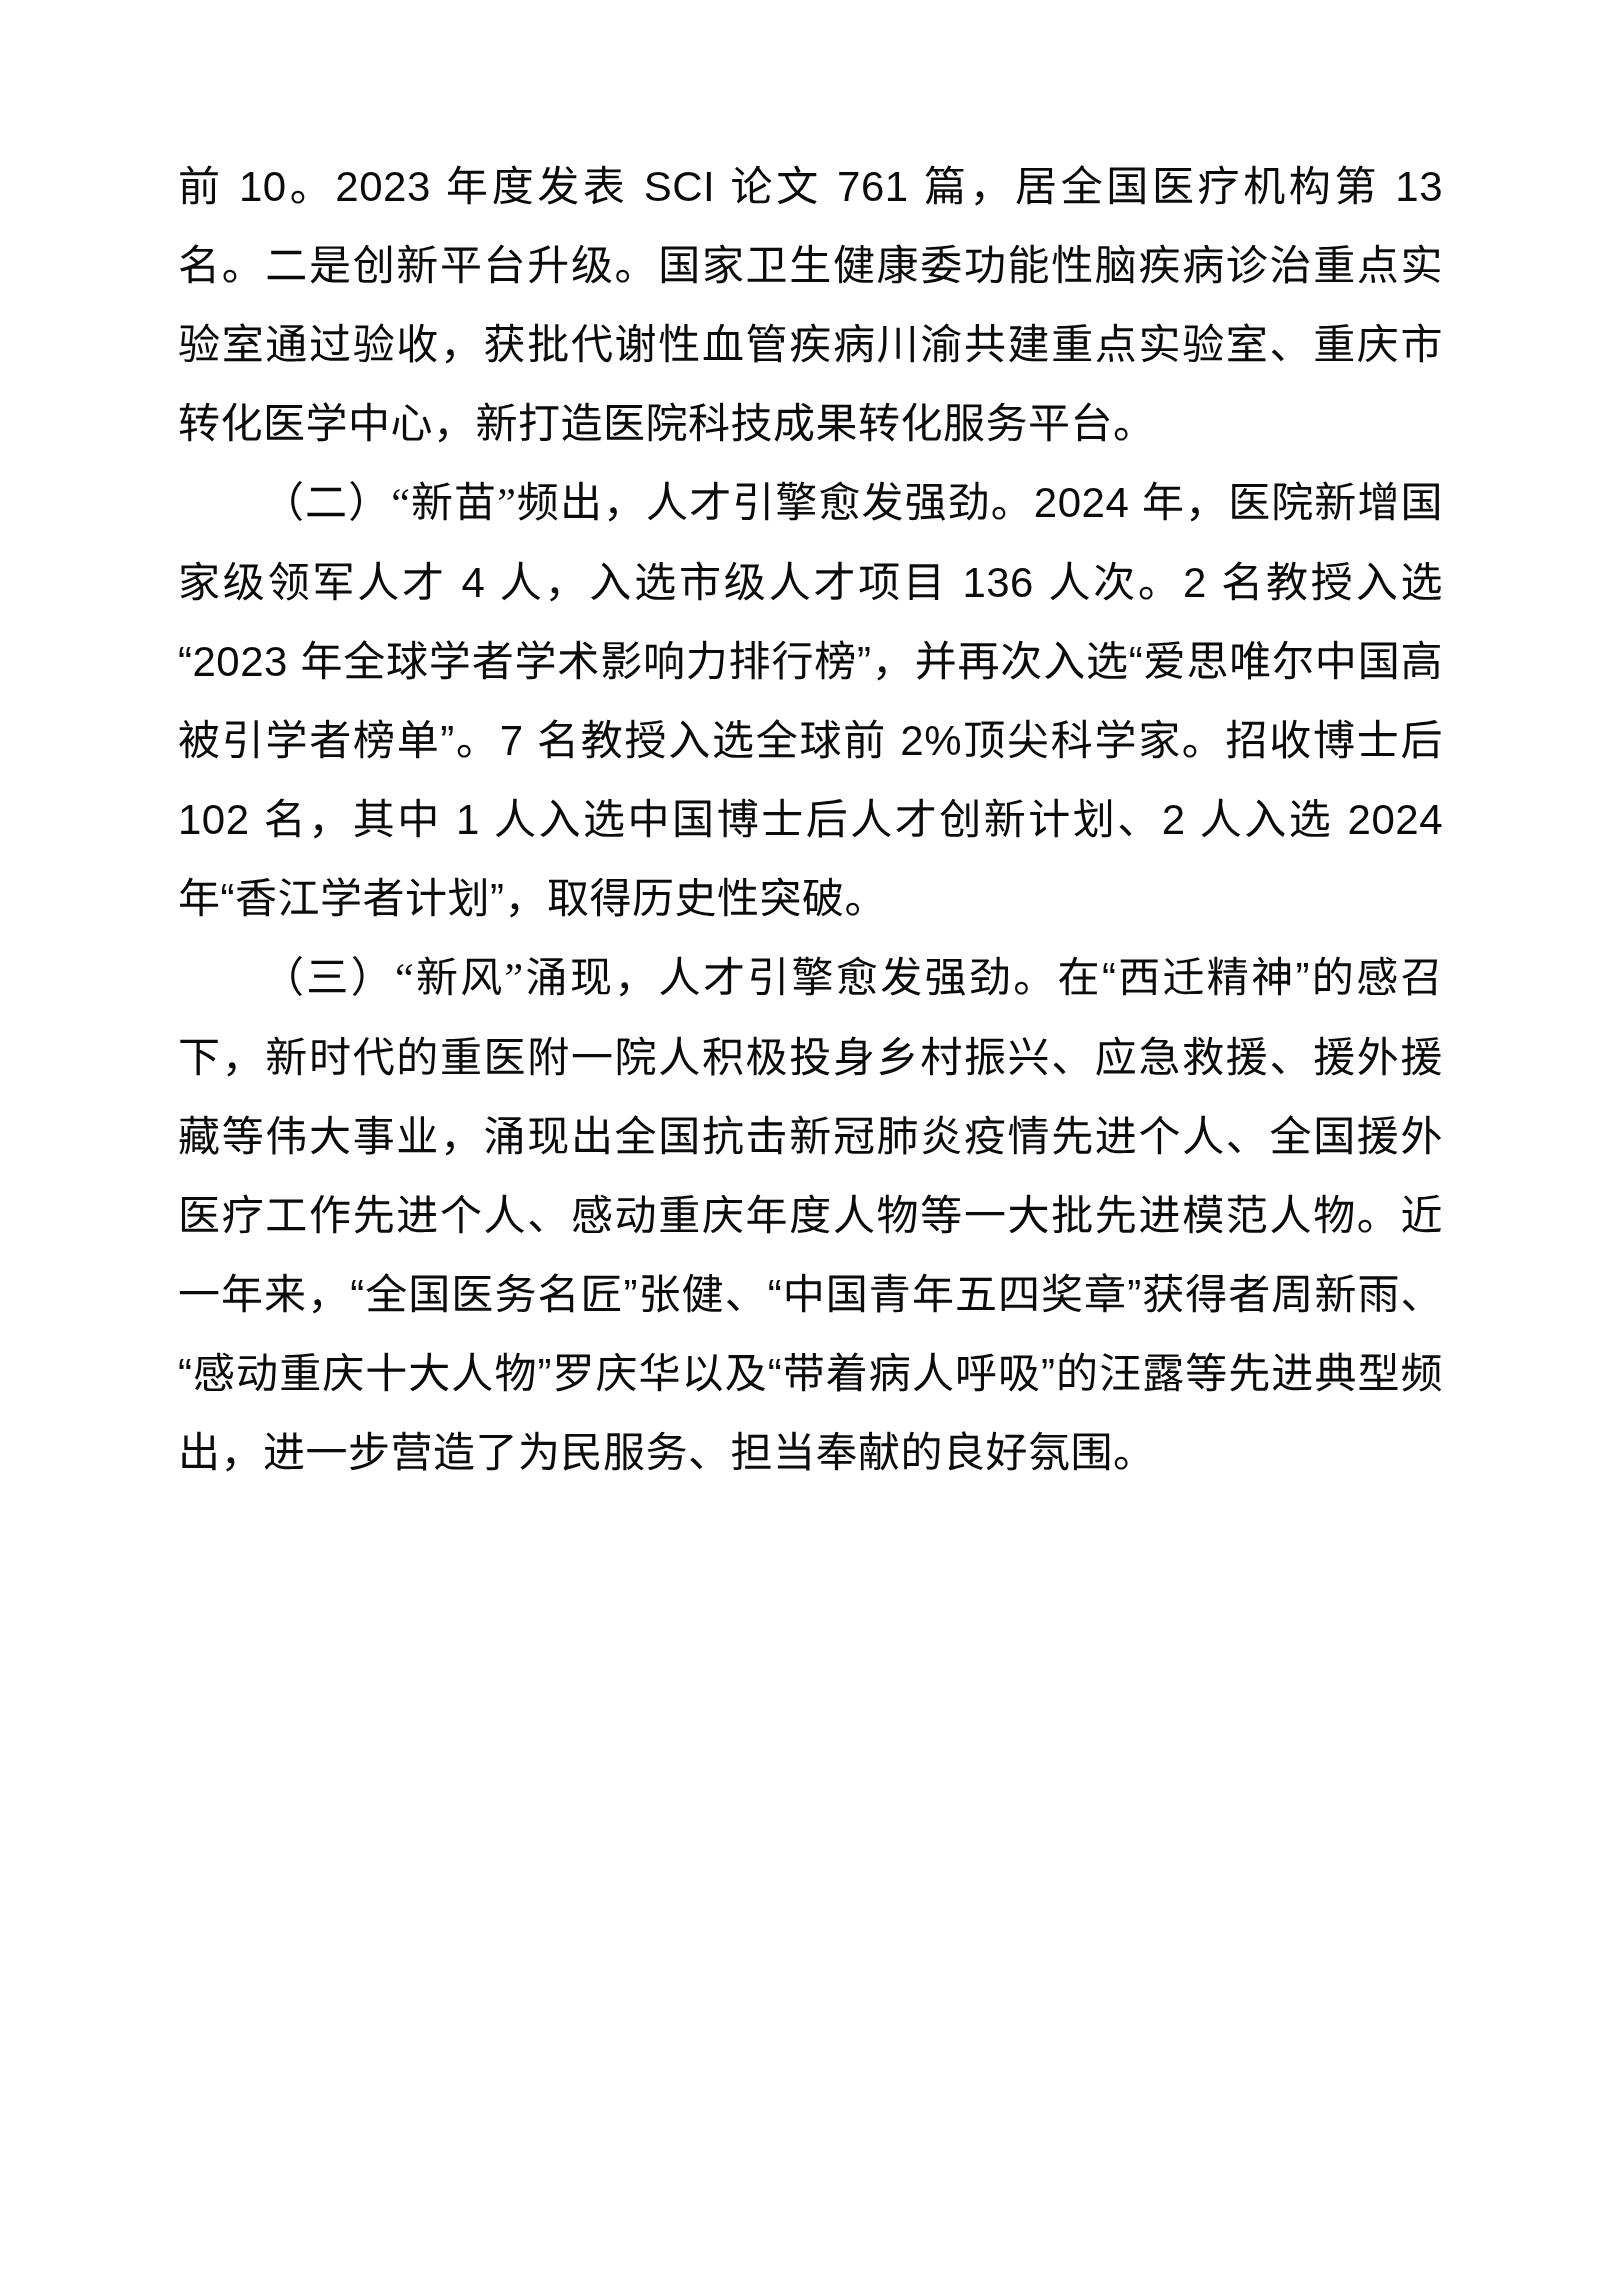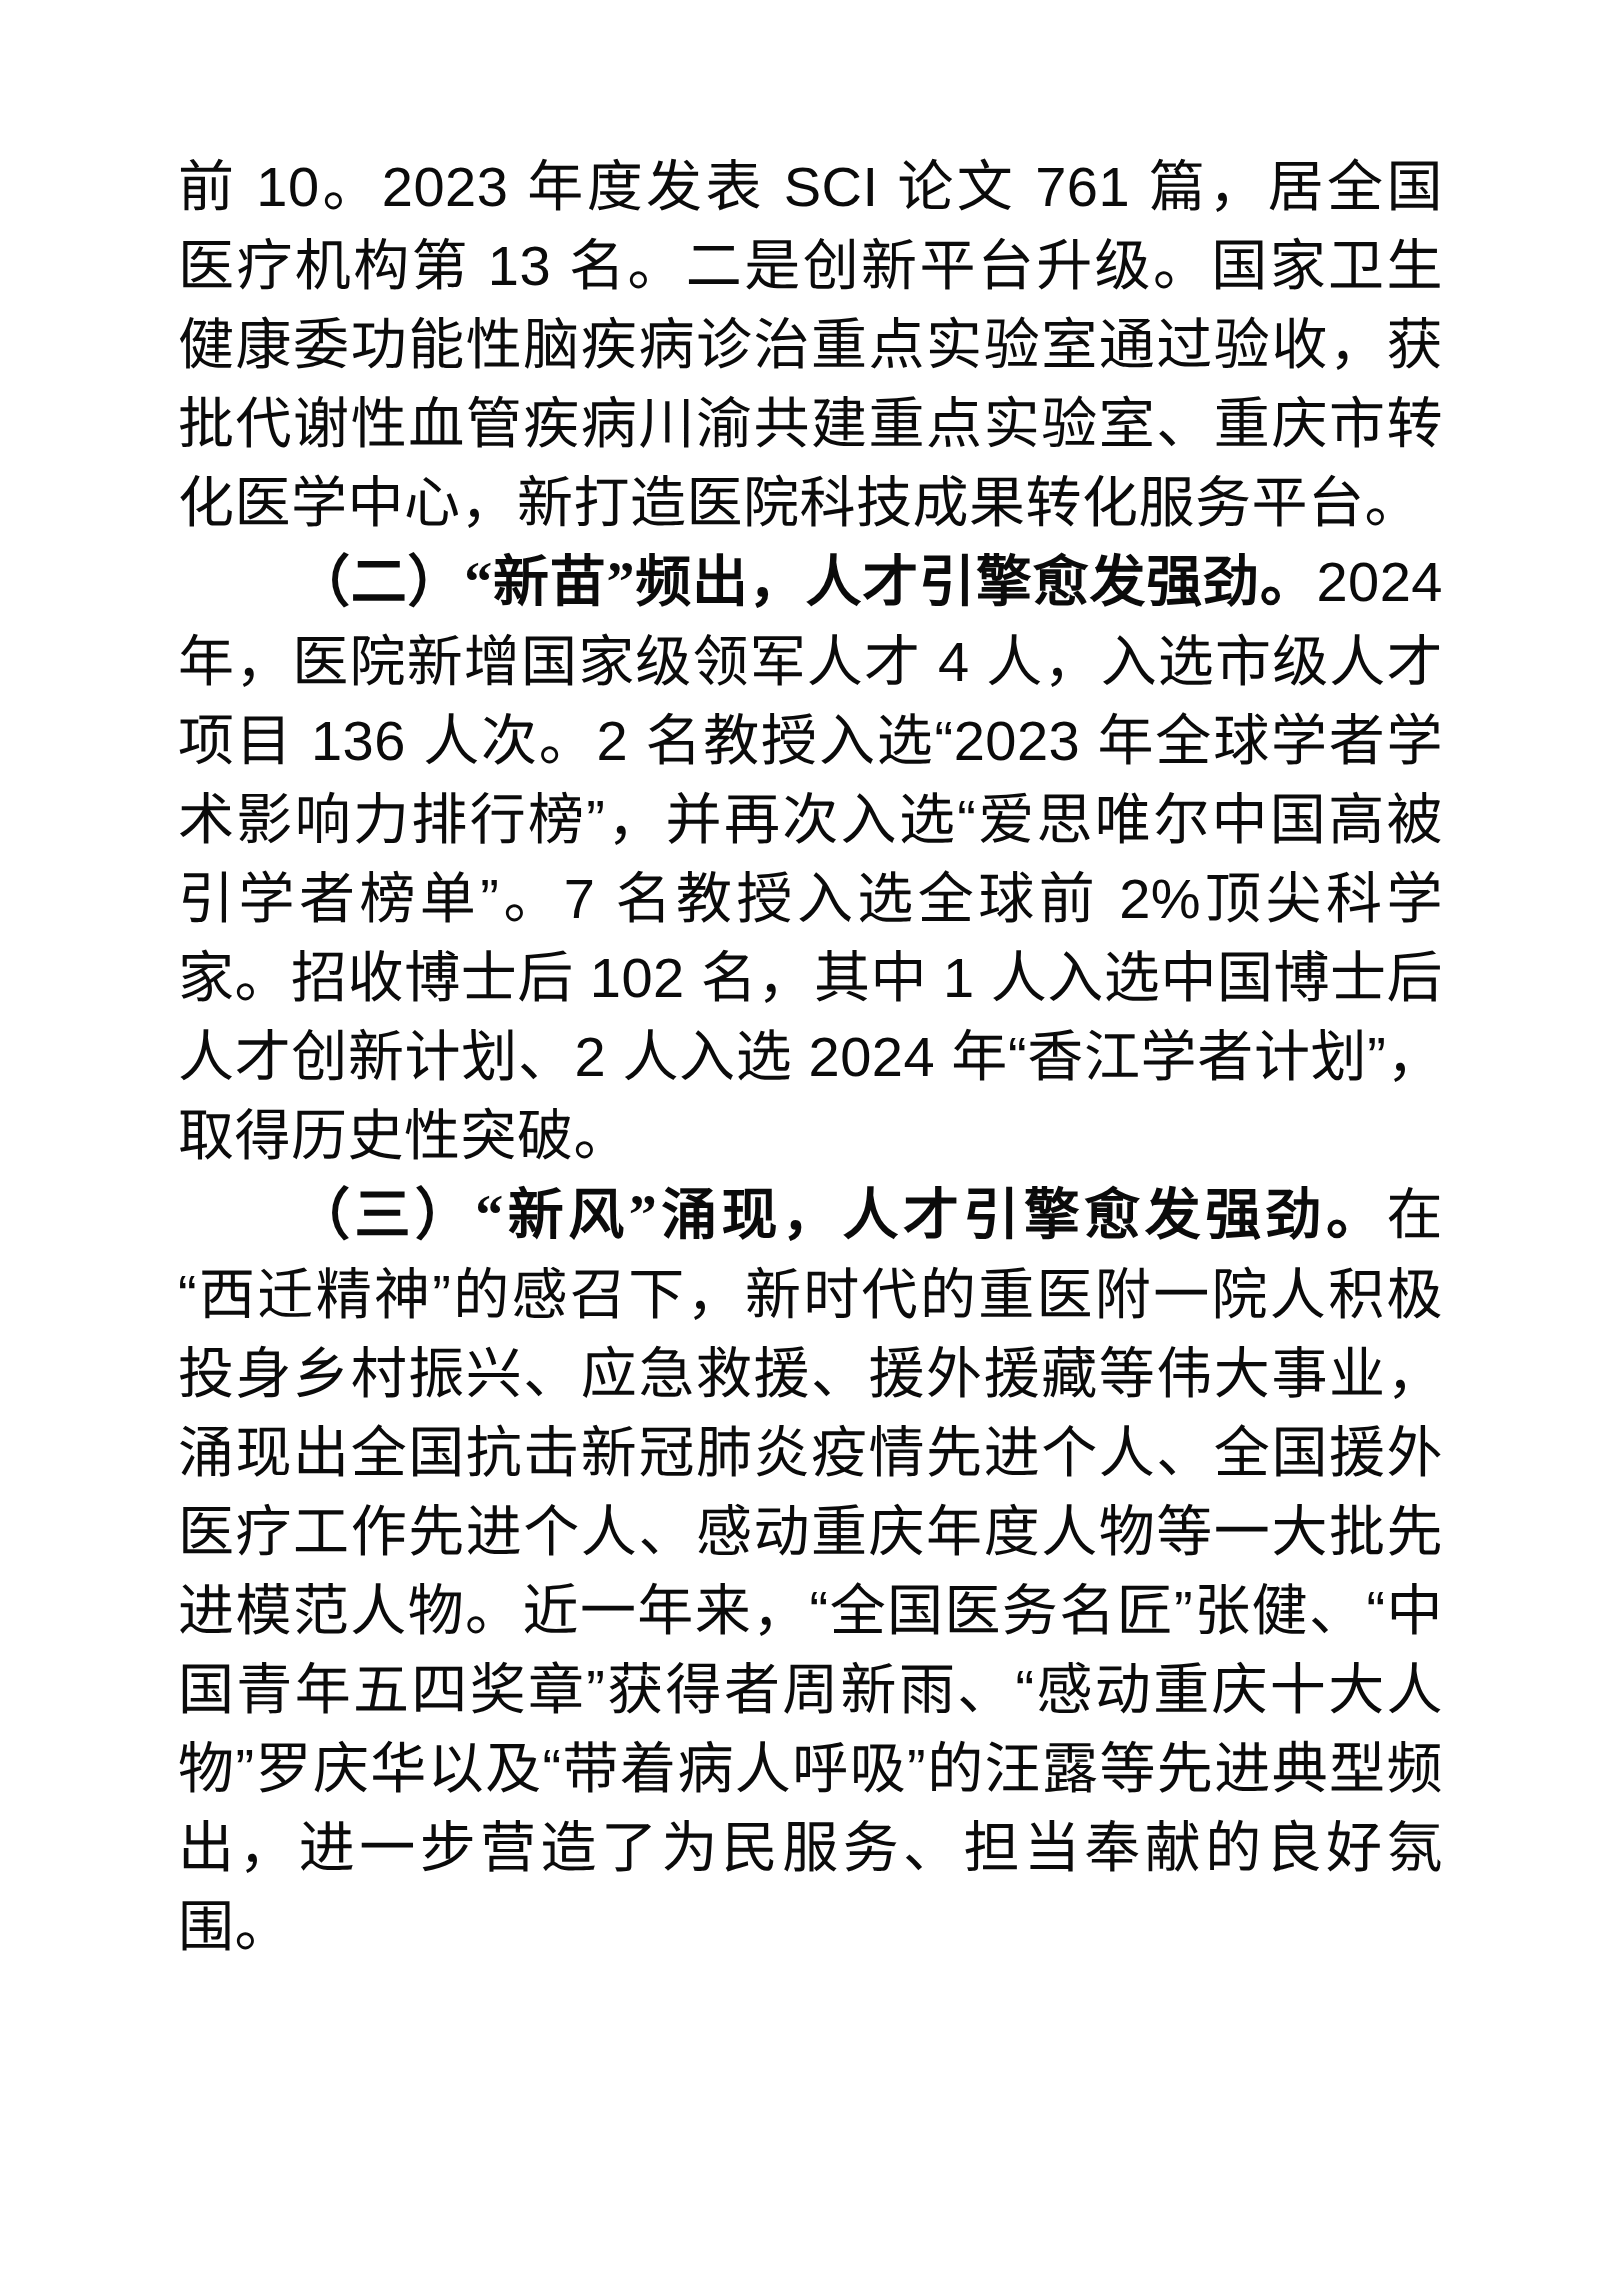--- a/index.html
+++ b/index.html
@@ -20,40 +20,39 @@
     height: 2293px;
     box-sizing: border-box;
     padding: 147px 178px 118px 178px;
     background: #ffffff;
   }
   .doc-body {
     width: 100%;
   }
   p.para {
     margin: 0 0 0 0;
-    font-size: 56px;
+    font-size: 42px;
     line-height: 79px;
     text-align: justify;
     text-justify: inter-ideograph;
     letter-spacing: 0.5px;
     font-family: "Liberation Sans", "DejaVu Sans", sans-serif;
     font-weight: 400;
     color: #0b0b0b;
   }
   p.para.indent {
     text-indent: 84px;
   }
   p.para + p.para {
     margin-top: 0px;
   }
   
   .kai {
     font-family: "Liberation Serif", "DejaVu Serif", serif;
-    font-weight: 700;
-    margin-left: 32px;
+    font-weight: 400;
   }
 </style>
 </head>
 <body>
 
 <div class="page">
   <div class="doc-body">
 
     <p class="para">
       <span>前 10。2023 年度发表 SCI 论文 761 篇，居全国医疗机构第 13 名。二是创新平台升级。国家卫生健康委功能性脑疾病诊治重点实验室通过验收，获批代谢性血管疾病川渝共建重点实验室、重庆市转化医学中心，新打造医院科技成果转化服务平台。</span>

